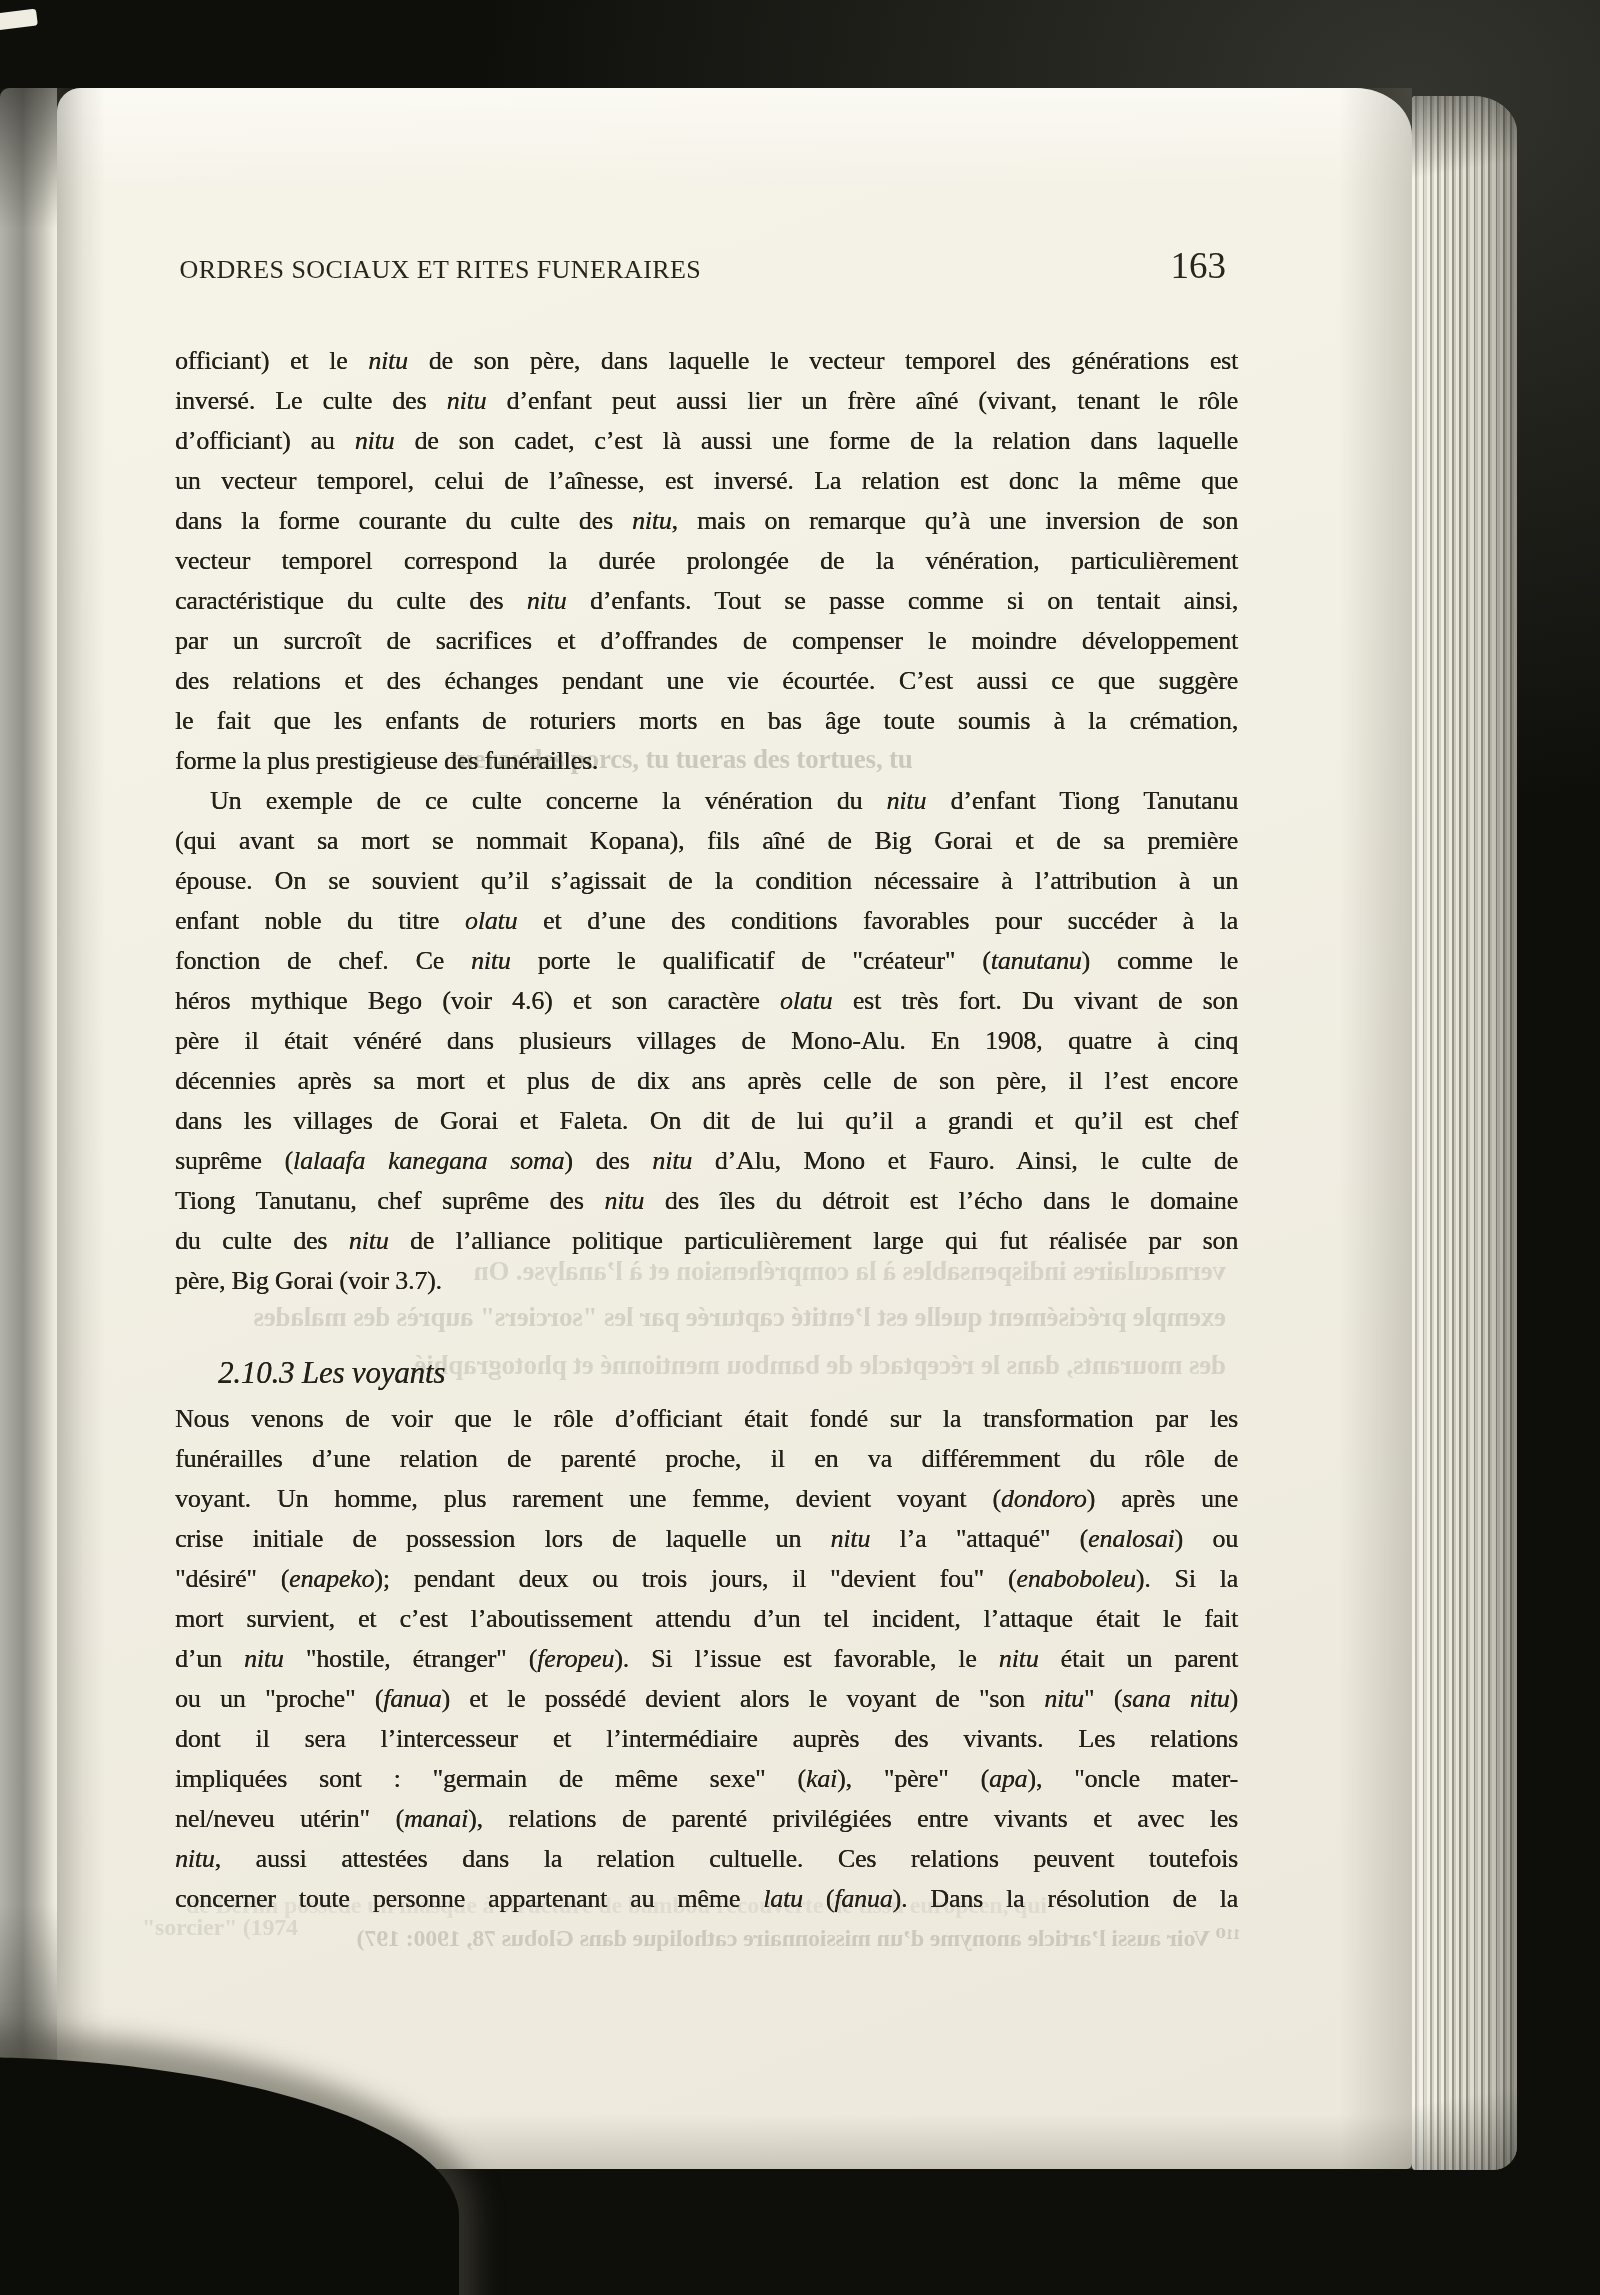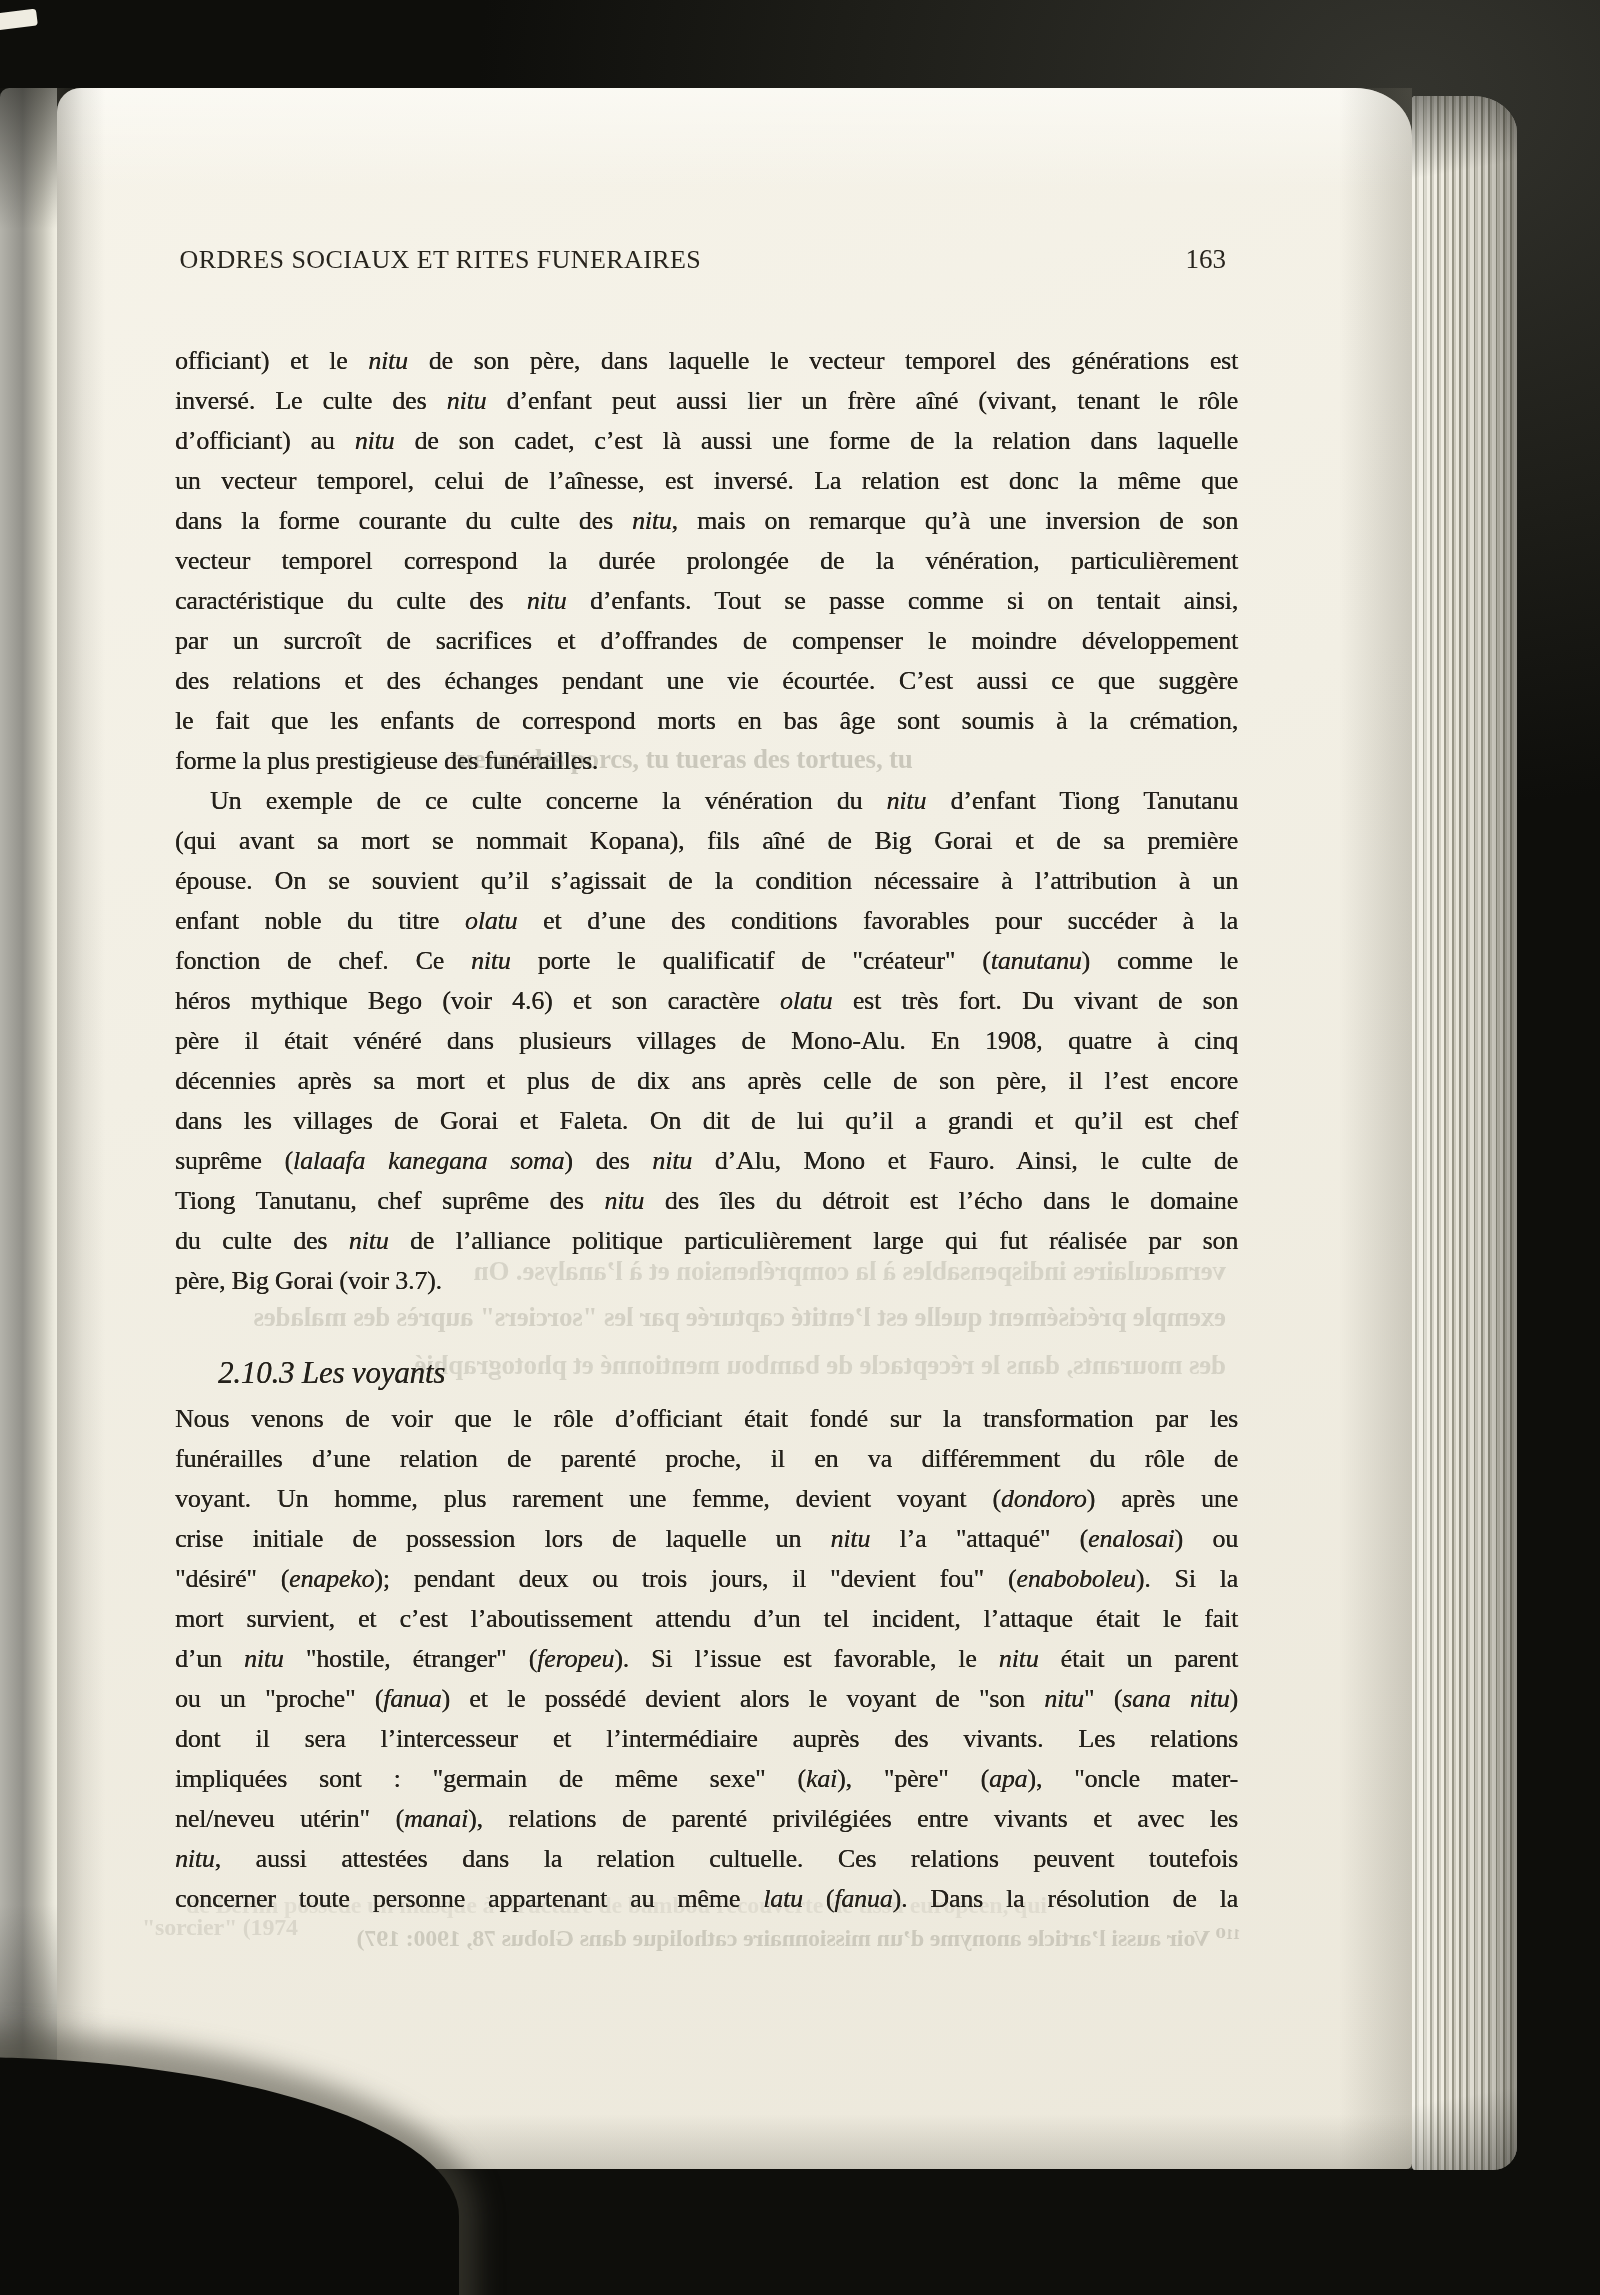--- a/index.html
+++ b/index.html
@@ -37,21 +37,21 @@
     background:linear-gradient(170deg,rgba(30,30,26,.5) 0%,rgba(30,30,26,0) 4%,rgba(30,30,26,0) 96%,rgba(30,30,26,.35) 100%);}
   
   .curl-shadow{position:absolute;left:-37px;top:2031px;width:514px;height:294px;
     background:rgba(74,72,62,.55);filter:blur(13px);border-radius:0 100% 0 0 / 0 62% 0 0;}
   .curl-black{position:absolute;left:-37px;top:2057px;width:496px;height:275px;
     background:#0c0c09;border-radius:0 100% 0 0 / 0 58% 0 0;}
   
   .running-header{position:absolute;top:156px;left:106px;width:1063px;display:flex;
     justify-content:space-between;align-items:baseline;color:#28251e;}
   .rh-title{font-size:26px;letter-spacing:0.4px;padding-left:16.5px;}
-  .rh-num{font-size:27px;text-align:center;}
+  .rh-num{font-size:37px;text-align:center;}
   
   .text-block{position:absolute;top:253px;left:118px;width:1063px;color:#24211b;
     font-size:26px;letter-spacing:-0.2px;text-shadow:0.2px 0 0 currentColor;}
   .line{height:40px;line-height:40px;text-align:justify;text-align-last:justify;}
   .line.last{text-align-last:left;}
   .line.indent{text-indent:35px;}
   .heading{height:40px;line-height:40px;margin-top:52px;margin-bottom:6.4px;
     font-style:italic;font-size:31px;margin-left:43px;}
   .heading i,.line i{font-style:italic;}
   
@@ -93,21 +93,21 @@
     <div class="text-block" id="text-block">
         <div class="line"><span>officiant) et le </span><i>nitu</i><span> de son père, dans laquelle le vecteur temporel des générations est</span></div>
         <div class="line"><span>inversé. Le culte des </span><i>nitu</i><span> d’enfant peut aussi lier un frère aîné (vivant, tenant le rôle</span></div>
         <div class="line"><span>d’officiant) au </span><i>nitu</i><span> de son cadet, c’est là aussi une forme de la relation dans laquelle</span></div>
         <div class="line"><span>un vecteur temporel, celui de l’aînesse, est inversé. La relation est donc la même que</span></div>
         <div class="line"><span>dans la forme courante du culte des </span><i>nitu</i><span>, mais on remarque qu’à une inversion de son</span></div>
         <div class="line"><span>vecteur temporel correspond la durée prolongée de la vénération, particulièrement</span></div>
         <div class="line"><span>caractéristique du culte des </span><i>nitu</i><span> d’enfants. Tout se passe comme si on tentait ainsi,</span></div>
         <div class="line"><span>par un surcroît de sacrifices et d’offrandes de compenser le moindre développement</span></div>
         <div class="line"><span>des relations et des échanges pendant une vie écourtée. C’est aussi ce que suggère</span></div>
-        <div class="line"><span>le fait que les enfants de correspond morts en bas âge sont soumis à la crémation,</span></div>
+        <div class="line"><span>le fait que les enfants de roturiers morts en bas âge toute soumis à la crémation,</span></div>
         <div class="line last"><span>forme la plus prestigieuse des funérailles.</span></div>
         <div class="line indent"><span>Un exemple de ce culte concerne la vénération du </span><i>nitu</i><span> d’enfant Tiong Tanutanu</span></div>
         <div class="line"><span>(qui avant sa mort se nommait Kopana), fils aîné de Big Gorai et de sa première</span></div>
         <div class="line"><span>épouse. On se souvient qu’il s’agissait de la condition nécessaire à l’attribution à un</span></div>
         <div class="line"><span>enfant noble du titre </span><i>olatu</i><span> et d’une des conditions favorables pour succéder à la</span></div>
         <div class="line"><span>fonction de chef. Ce </span><i>nitu</i><span> porte le qualificatif de "créateur" (</span><i>tanutanu</i><span>) comme le</span></div>
         <div class="line"><span>héros mythique Bego (voir 4.6) et son caractère </span><i>olatu</i><span> est très fort. Du vivant de son</span></div>
         <div class="line"><span>père il était vénéré dans plusieurs villages de Mono-Alu. En 1908, quatre à cinq</span></div>
         <div class="line"><span>décennies après sa mort et plus de dix ans après celle de son père, il l’est encore</span></div>
         <div class="line"><span>dans les villages de Gorai et Faleta. On dit de lui qu’il a grandi et qu’il est chef</span></div>

